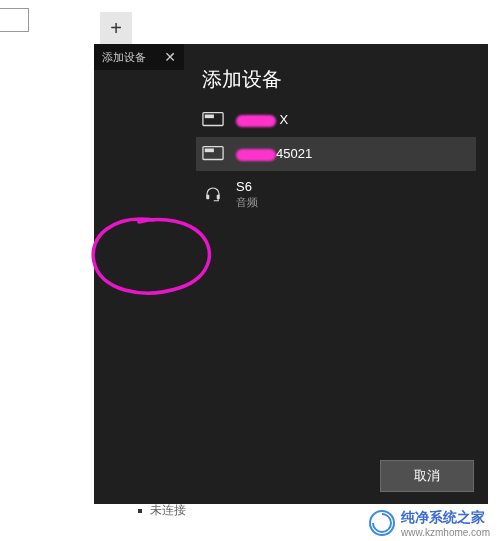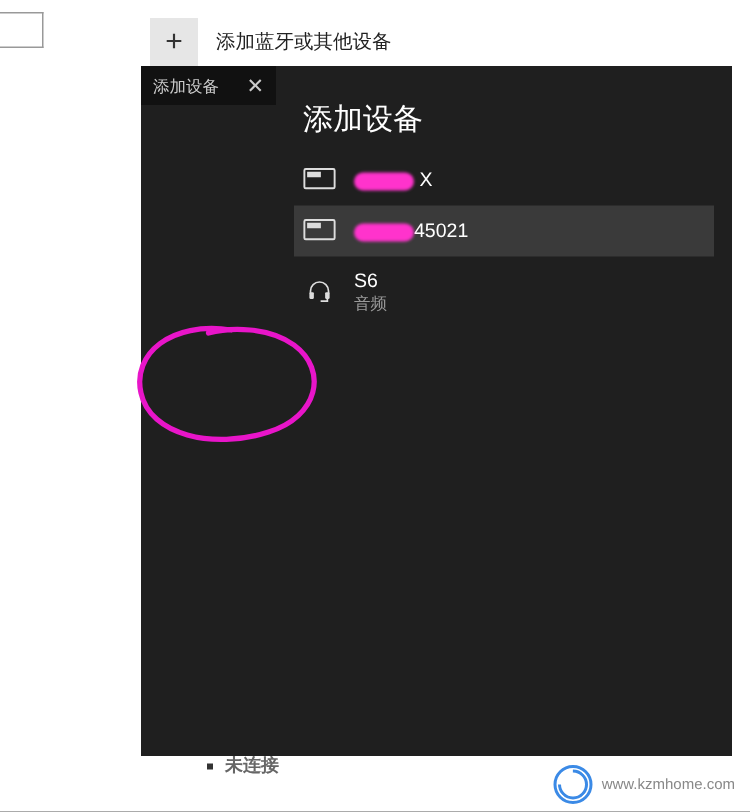--- a/index.html
+++ b/index.html
@@ -53,21 +53,20 @@
   }
   .bg-unconnected {
     position: absolute;
     bottom: 22px;
     left: 138px;
     font-size: 12px;
     color: #666;
     display: flex;
     align-items: center;
     gap: 8px;
-    font-weight: bold;
   }
   .bg-unconnected .dot {
     width: 4px;
     height: 4px;
     background: #333;
     display: inline-block;
   }
 
   
   .dialog {
@@ -211,21 +210,20 @@
     transform: rotate(45deg);
   }
 </style>
 </head>
 <body>
 
 <div class="settings-bg">
   <div class="bg-left-box"></div>
   <div class="bg-row">
     <div class="bg-plus-btn">+</div>
-    <div class="bg-plus-label">添加蓝牙或其他设备</div>
   </div>
   <div class="bg-unconnected">
     <span class="dot"></span>
     <span>未连接</span>
   </div>
 </div>
 
 <div class="dialog">
   <div class="titlebar">
     <span>添加设备</span>
@@ -266,27 +264,29 @@
             <rect x="17" y="13" width="4" height="6" rx="1" fill="#ddd"></rect>
             <path d="M19 19 v2 h-6" fill="none" stroke="#ddd" stroke-width="1.5"></path>
           </svg>
       </span>
       <span>
         <div class="dev-text">S6</div>
         <div class="dev-sub">音频</div>
       </span>
     </div>
 
+    <div class="cancel-btn">取消</div>
   </div>
 </div>
 
 <svg class="highlight-circle" style="left:84px; top:212px;" width="140" height="90">
   <path d="M70 8 C30 2, 4 24, 10 50 C16 78, 58 88, 95 76 C128 66, 135 35, 112 18 C95 6, 70 6, 55 10" fill="none" stroke="#e815c9" stroke-width="3.5" stroke-linecap="round"></path>
 </svg>
 
 <div class="watermark">
   <div class="logo-circle">
     <div class="logo-inner"></div>
   </div>
   <div>
+    <div>纯净系统之家</div>
     <div class="watermark-url">www.kzmhome.com</div>
   </div>
 </div>
 
 </body></html>

